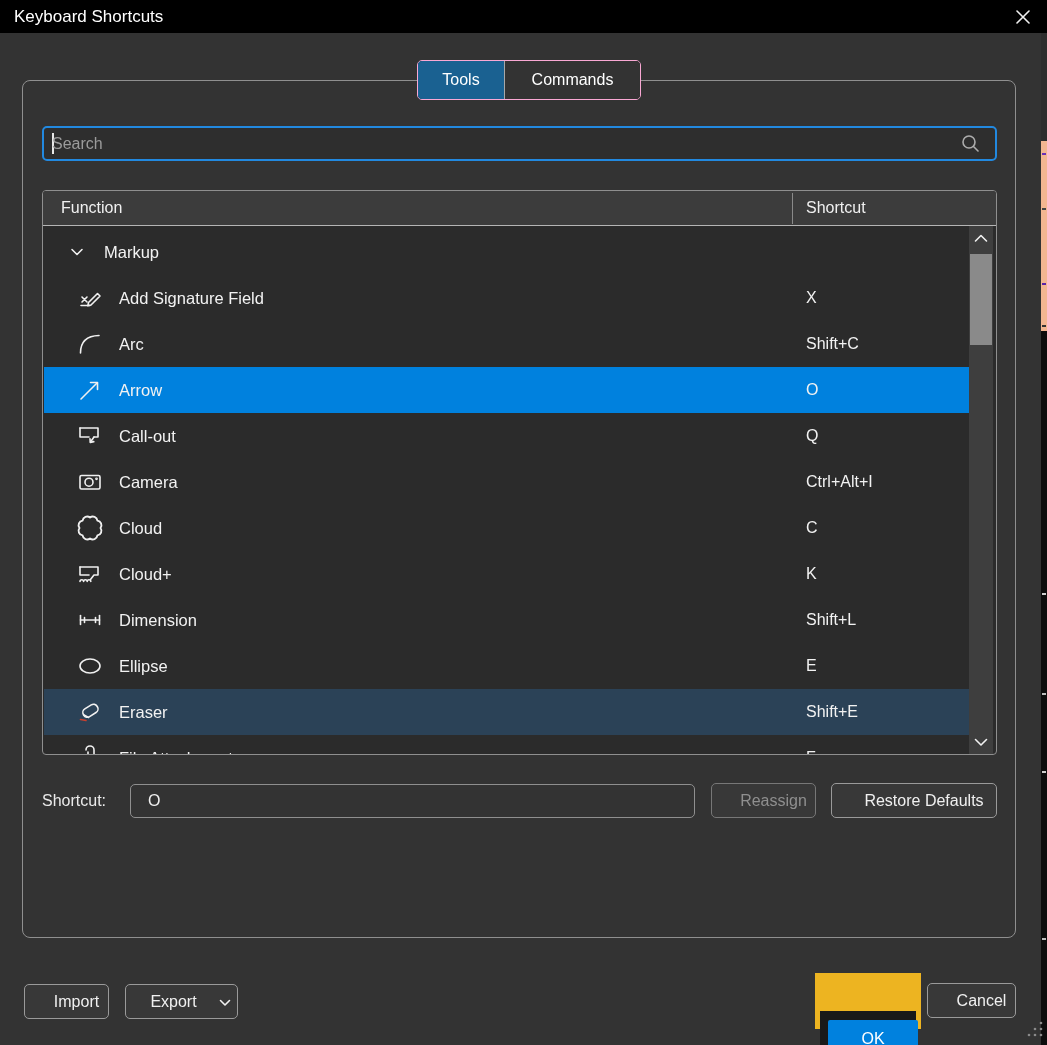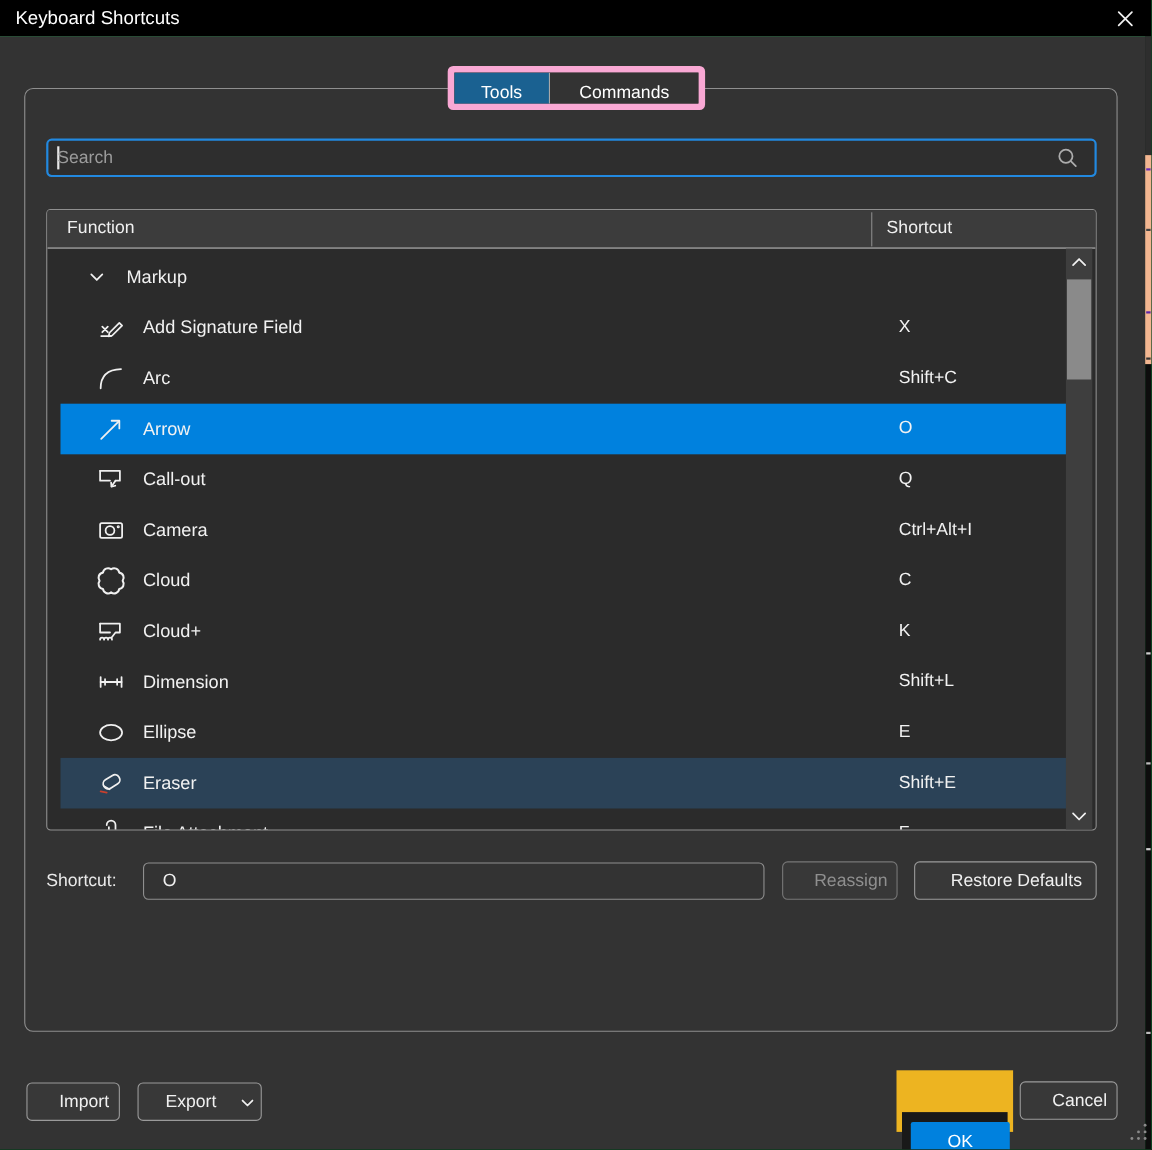--- a/index.html
+++ b/index.html
@@ -15,39 +15,39 @@
   .close-btn{position:absolute;right:13px;top:6px;width:22px;height:22px;cursor:pointer;}
   
   .dialog{position:absolute;left:0;top:33px;width:1041px;height:1012px;background:#333;}
   
   .bg-strip{position:absolute;left:1041px;top:33px;width:6px;height:1012px;background:#0d0d0d;}
   .bg-strip .dark{position:absolute;left:0;top:0;width:6px;height:108px;background:#2e2e2e;}
   .bg-strip .peach{position:absolute;left:0;top:108px;width:6px;height:190px;background:#f3b691;}
   .bg-strip .m{position:absolute;left:1px;width:4px;height:2px;background:#888;}
   
   .groupbox{position:absolute;left:22px;top:47px;width:994px;height:858px;border:1px solid #8f8f8f;border-radius:8px;}
-  .tabs{position:absolute;left:407px;top:27px;height:40px;display:flex;border:6px solid #f9a8d4;border-radius:5px;overflow:hidden;background:#333;}
+  .tabs{position:absolute;left:417px;top:27px;height:40px;display:flex;border:1px solid #f9a8d4;border-radius:5px;overflow:hidden;background:#333;}
   .tab{height:38px;line-height:38px;font-size:16px;color:#fff;text-align:center;cursor:pointer;}
   .tab.selected{background:#1a6191;border-right:1px solid #a8a8a8;}
   .tab.tools{width:87px;}
   .tab.commands{width:135px;background:#333;}
   
   .search{position:absolute;left:42px;top:93px;width:955px;height:35px;background:#2e2e2e;border:2px solid #2289e0;border-radius:5px;}
   .search input{position:absolute;left:8px;top:0;width:900px;height:31px;background:transparent;border:none;outline:none;color:#f0f0f0;font-size:16px;font-family:"Liberation Sans",sans-serif;}
   .search input::placeholder{color:#9b9b9b;}
   .search .caret{position:absolute;left:8px;top:5px;width:2px;height:21px;background:#e8e8e8;}
   .search .mag{position:absolute;right:14px;top:5px;width:22px;height:22px;}
   
   .table{position:absolute;left:42px;top:157px;width:955px;height:565px;border:1px solid #8f8f8f;border-radius:4px;background:#2b2b2b;overflow:hidden;}
   .thead{position:absolute;left:0;top:0;width:953px;height:35px;background:#3c3c3c;border-bottom:1px solid #b5b5b5;}
   .th{position:absolute;top:0;line-height:34px;font-size:16px;color:#f0f0f0;}
   .th.fn{left:18px;}
   .th.sc{left:763px;}
   .col-div{position:absolute;left:749px;top:2px;width:1px;height:31px;background:#8a8a8a;}
-  .row{position:absolute;left:12px;width:925px;height:46px;cursor:pointer;}
+  .row{position:absolute;left:1px;width:925px;height:46px;cursor:pointer;}
   .row .row-label{position:absolute;left:75px;top:0;line-height:46px;font-size:16.5px;color:#f2f2f2;}
   .row .row-shortcut{position:absolute;left:762px;top:0;line-height:46px;font-size:16px;color:#f2f2f2;}
   .row .row-icon{position:absolute;left:32px;top:9px;width:28px;height:28px;}
   .row.group .row-label{left:60px;}
   .row.group .chev{position:absolute;left:24px;top:14px;width:18px;height:18px;}
   .row.selected{background:#0081de;}
   .row.hover{background:#2b4257;}
   svg.ic{display:block;}
   svg.ic *{stroke:#f0f0f0;stroke-width:1.6;fill:none;stroke-linecap:round;stroke-linejoin:round;}
   svg.ic .red{stroke:#c8402e;}

